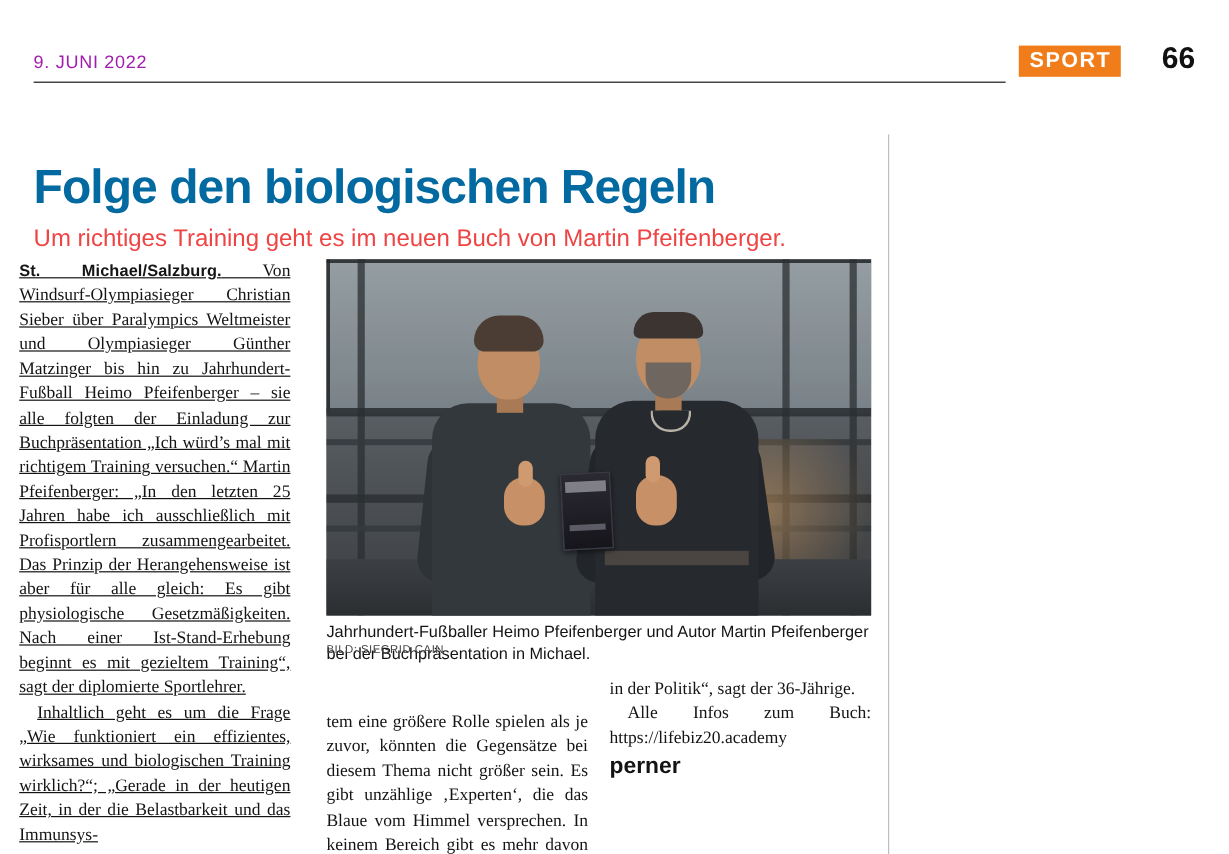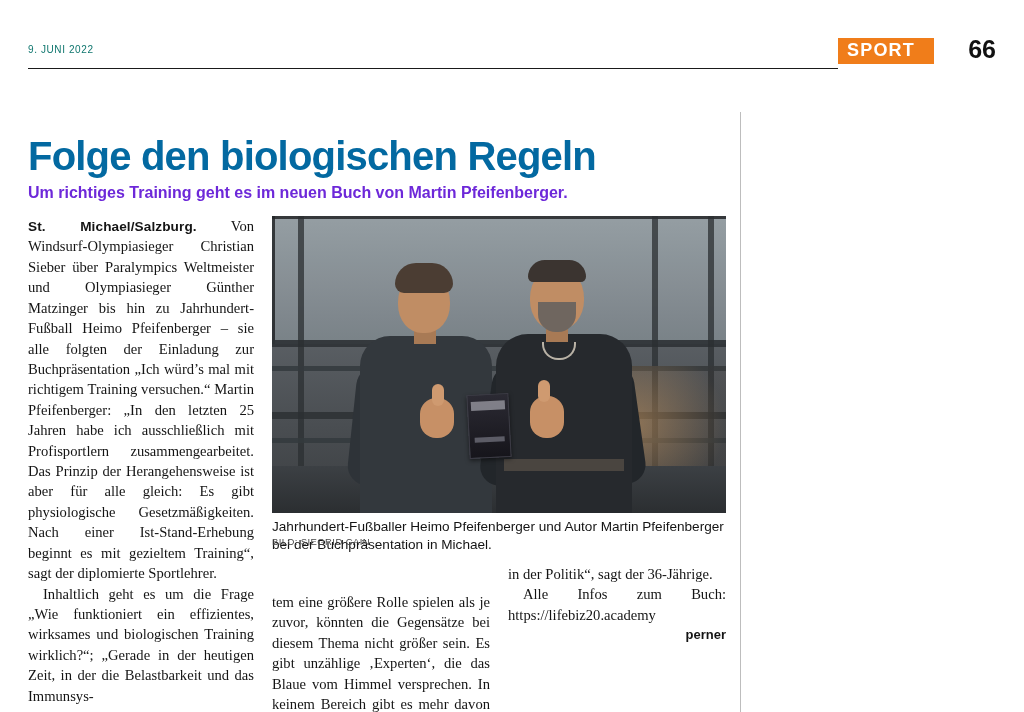--- a/index.html
+++ b/index.html
@@ -29,43 +29,43 @@
     left: 28px;
     top: 42px;
     width: 968px;
     height: 30px;
   }
   .masthead-date {
     position: absolute;
     left: 0;
     top: 2px;
     font-family: "Liberation Sans", sans-serif;
-    font-size: 10px;
+    font-size: 15px;
     letter-spacing: 0.6px;
-    color: #0f766e;
+    color: #a21caf;
   }
   .masthead-rule {
     position: absolute;
     left: 0;
     top: 26px;
     width: 810px;
     height: 1px;
     background: #1a1a1a;
   }
   .sport-badge {
     position: absolute;
     right: 62px;
     top: -4px;
     background: #f07d1a;
     color: #ffffff;
     font-family: "Liberation Sans", sans-serif;
     font-weight: bold;
     font-size: 18px;
     letter-spacing: 1.2px;
-    padding: 3px 19px 4px 9px;
+    padding: 3px 8px 4px 9px;
     line-height: 1.05;
   }
   .page-number {
     position: absolute;
     right: 0;
     top: -5px;
     font-family: "Liberation Sans", sans-serif;
     font-weight: bold;
     font-size: 25px;
     color: #111111;
@@ -84,23 +84,23 @@
     letter-spacing: -0.8px;
     color: #0369a1;
     line-height: 1.05;
   }
   .subhead {
     position: absolute;
     left: 28px;
     top: 170px;
     width: 700px;
     font-family: "Liberation Sans", sans-serif;
-    font-weight: bold;
-    font-size: 16px;
-    color: #6d28d9;
+    font-weight: normal;
+    font-size: 20px;
+    color: #ef4444;
     line-height: 1.25;
   }
 
   
   .vrule {
     position: absolute;
     left: 740px;
     top: 112px;
     width: 1px;
     height: 600px;
@@ -116,35 +116,34 @@
     text-align: justify;
     color: #141414;
     hyphens: auto;
   }
   .col p {
     margin: 0;
   }
   .col p + p {
     text-indent: 15px;
   }
-  .col-1 { left: 28px;  width: 226px; }
+  .col-1 { left: 16px;  width: 226px; text-decoration: underline; }
   .col-2 { left: 272px; width: 218px; top: 592px; }
   .col-3 { left: 508px; width: 218px; top: 564px; }
 
   .dropcap-lead {
     font-family: "Liberation Sans", sans-serif;
     font-weight: bold;
     font-size: 13.6px;
     letter-spacing: 0.1px;
   }
   .byline {
     font-family: "Liberation Sans", sans-serif;
     font-weight: bold;
-    font-size: 13px;
-    text-align: right;
+    font-size: 19px;
     display: block;
     margin-top: 1px;
   }
 
   
   .photo-wrap {
     position: absolute;
     left: 272px;
     top: 216px;
     width: 454px;

